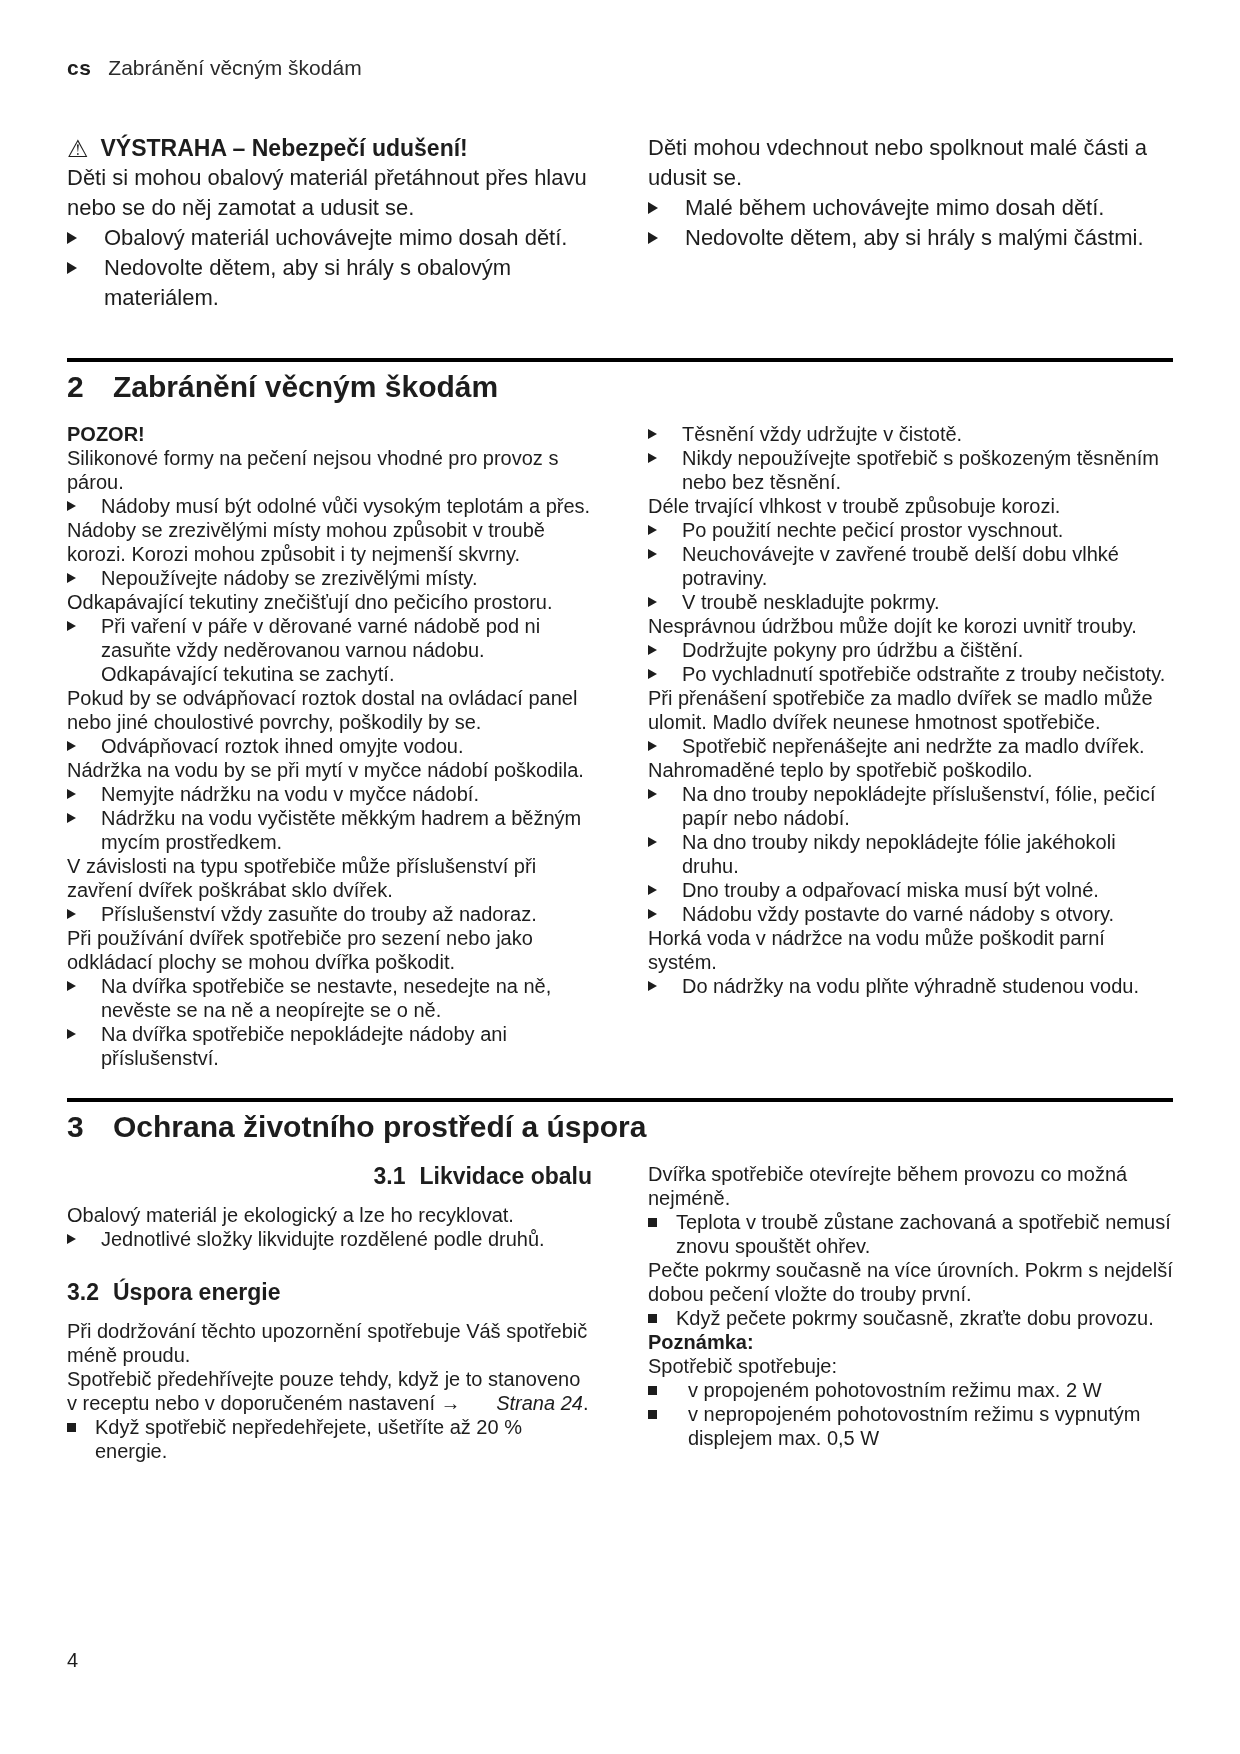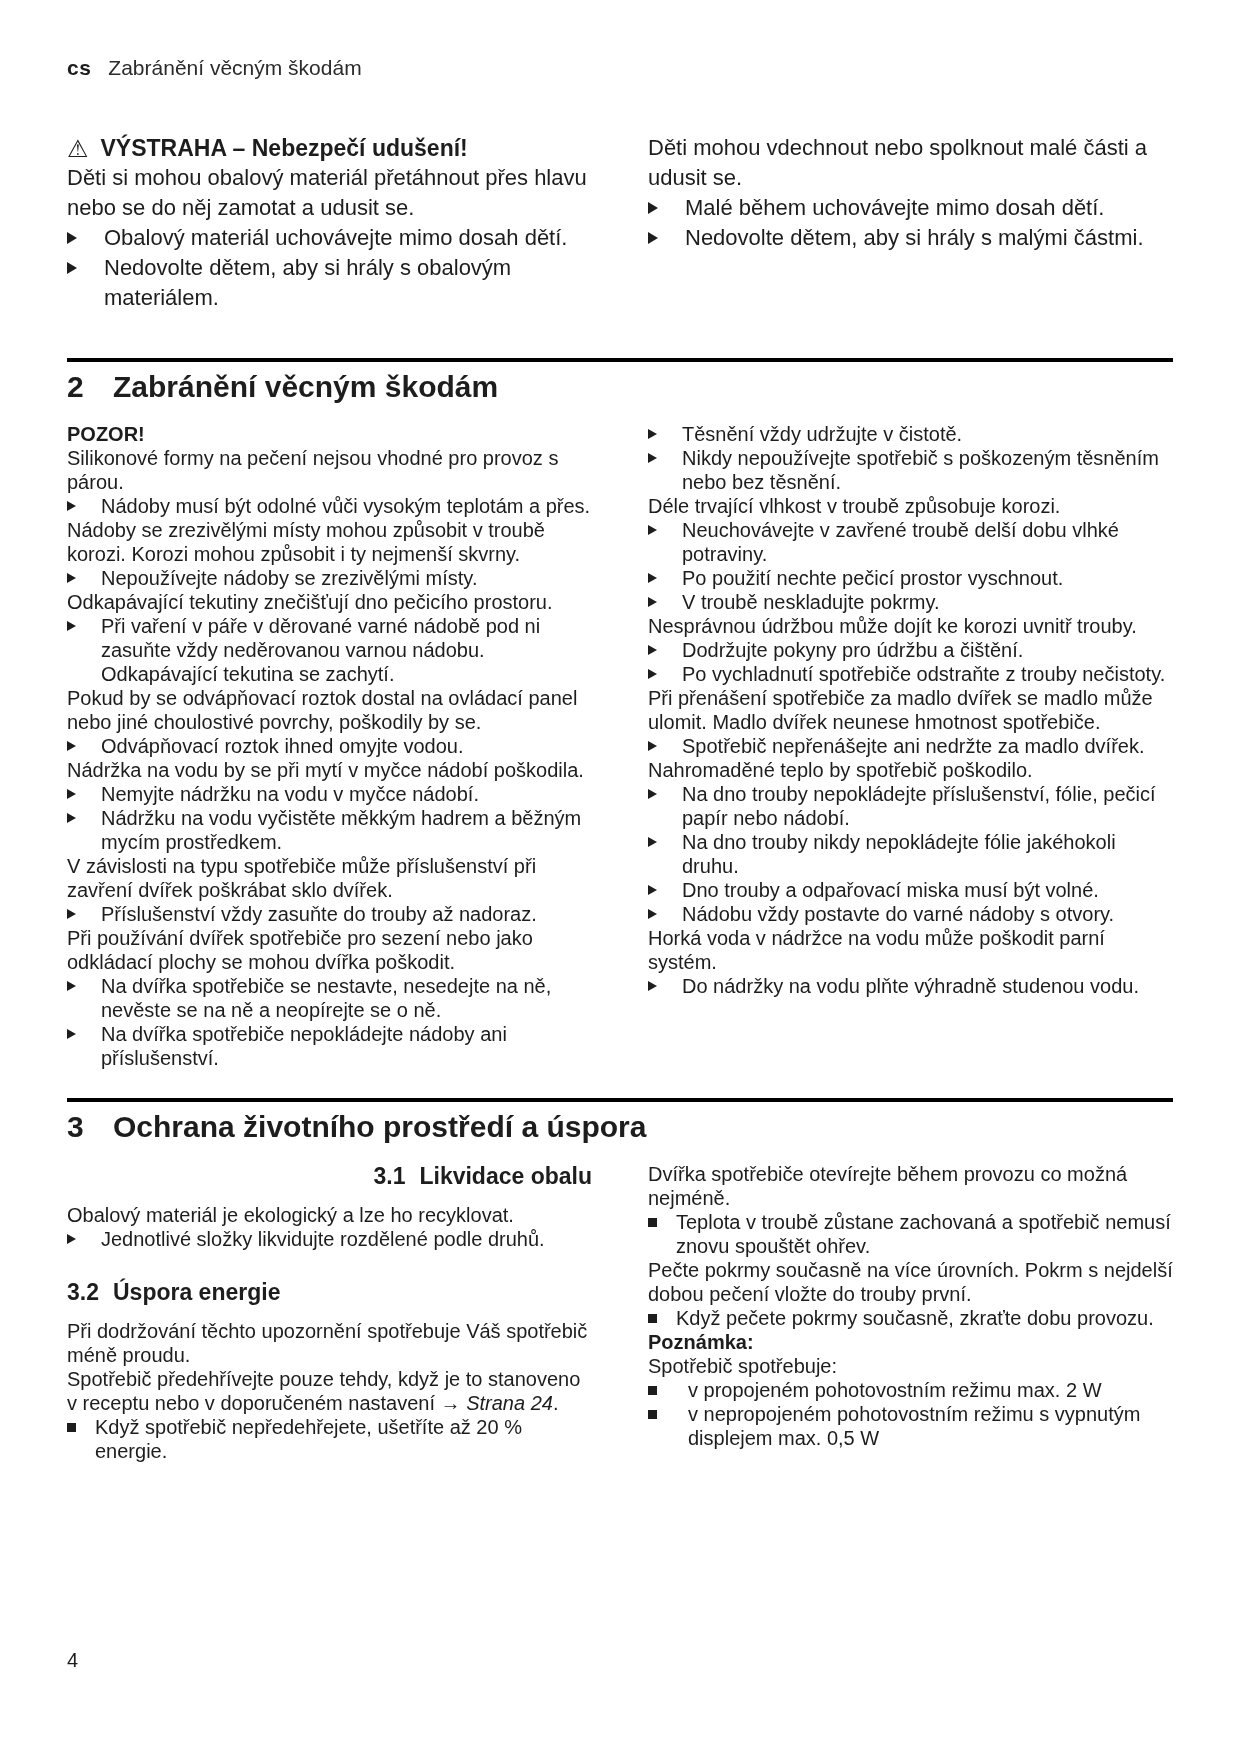--- a/index.html
+++ b/index.html
@@ -43,21 +43,21 @@
   .attn{font-weight:bold;}
   .b{display:flex;}
   .b .m{flex:none;width:34px;padding-top:7px;}
   .bt{flex:1;}
   .sqb{display:flex;}
   .sqb .m{flex:none;width:28px;padding-top:8px;}
   .sqb.wide .m{width:40px;}
   .sq{width:9px;height:9px;background:#1d1d1d;display:block;}
   .gap{margin-top:10px;}
   .note-label{font-weight:bold;}
-  .xref-link{font-style:italic;}
+  .xref-link{font-style:italic;margin-left:30px;}
 
   .sec2{margin-top:45px;}
   .sec3{margin-top:28px;}
 
   
   .pageno{position:absolute;left:67px;bottom:42px;font-size:20px;color:#1d1d1d;}
 </style>
 </head>
 <body>
 
@@ -189,27 +189,27 @@
             <span class="m">
               <span class="tri small"></span>
             </span>
             <span class="bt">Nikdy nepoužívejte spotřebič s poškozeným těsněním nebo bez těsnění.</span>
           </div>
         <p>Déle trvající vlhkost v troubě způsobuje korozi.</p>
         <div class="b">
             <span class="m">
               <span class="tri small"></span>
             </span>
+            <span class="bt">Po použití nechte pečicí prostor vyschnout.</span>
+          </div>
+        <div class="b">
+            <span class="m">
+              <span class="tri small"></span>
+            </span>
             <span class="bt">Neuchovávejte v zavřené troubě delší dobu vlhké potraviny.</span>
-          </div>
-        <div class="b">
-            <span class="m">
-              <span class="tri small"></span>
-            </span>
-            <span class="bt">Po použití nechte pečicí prostor vyschnout.</span>
           </div>
         <div class="b">
             <span class="m">
               <span class="tri small"></span>
             </span>
             <span class="bt">V troubě neskladujte pokrmy.</span>
           </div>
         <p>Nesprávnou údržbou může dojít ke korozi uvnitř trouby.</p>
         <div class="b">
             <span class="m">

